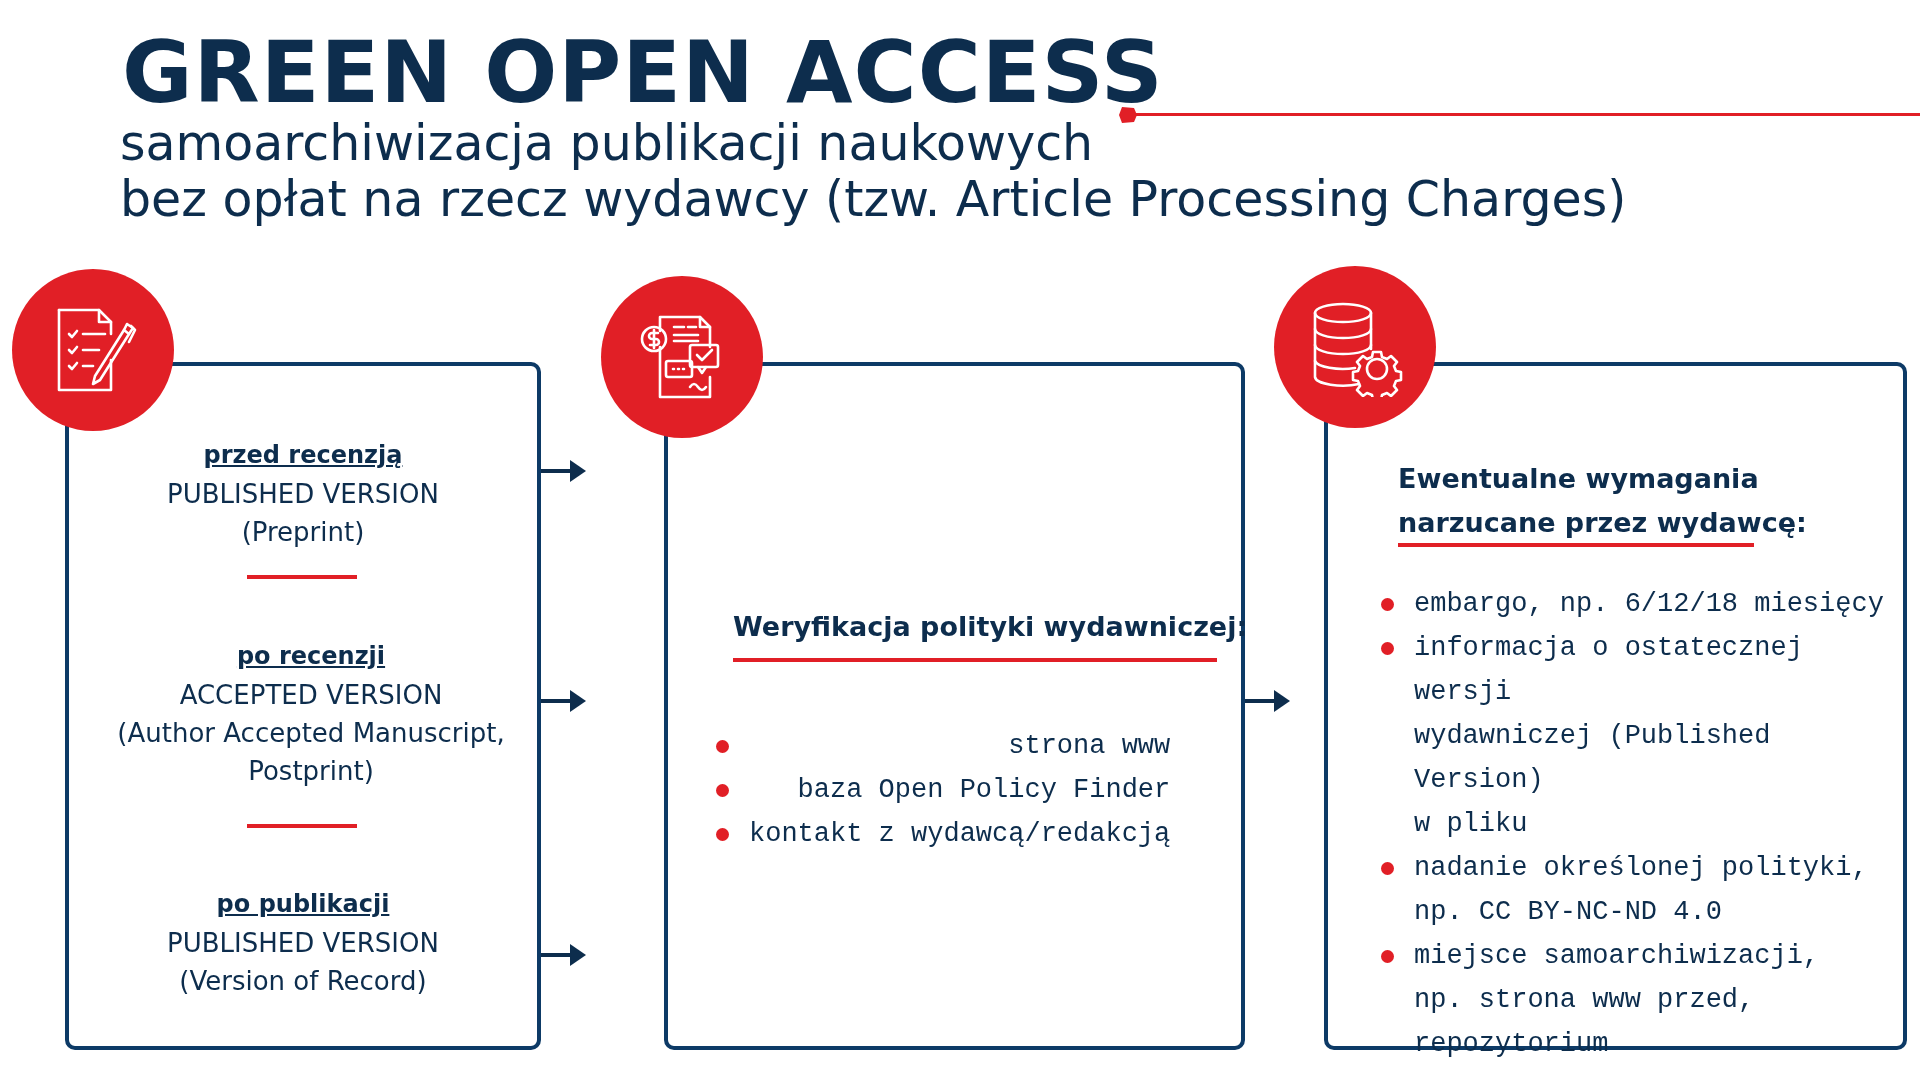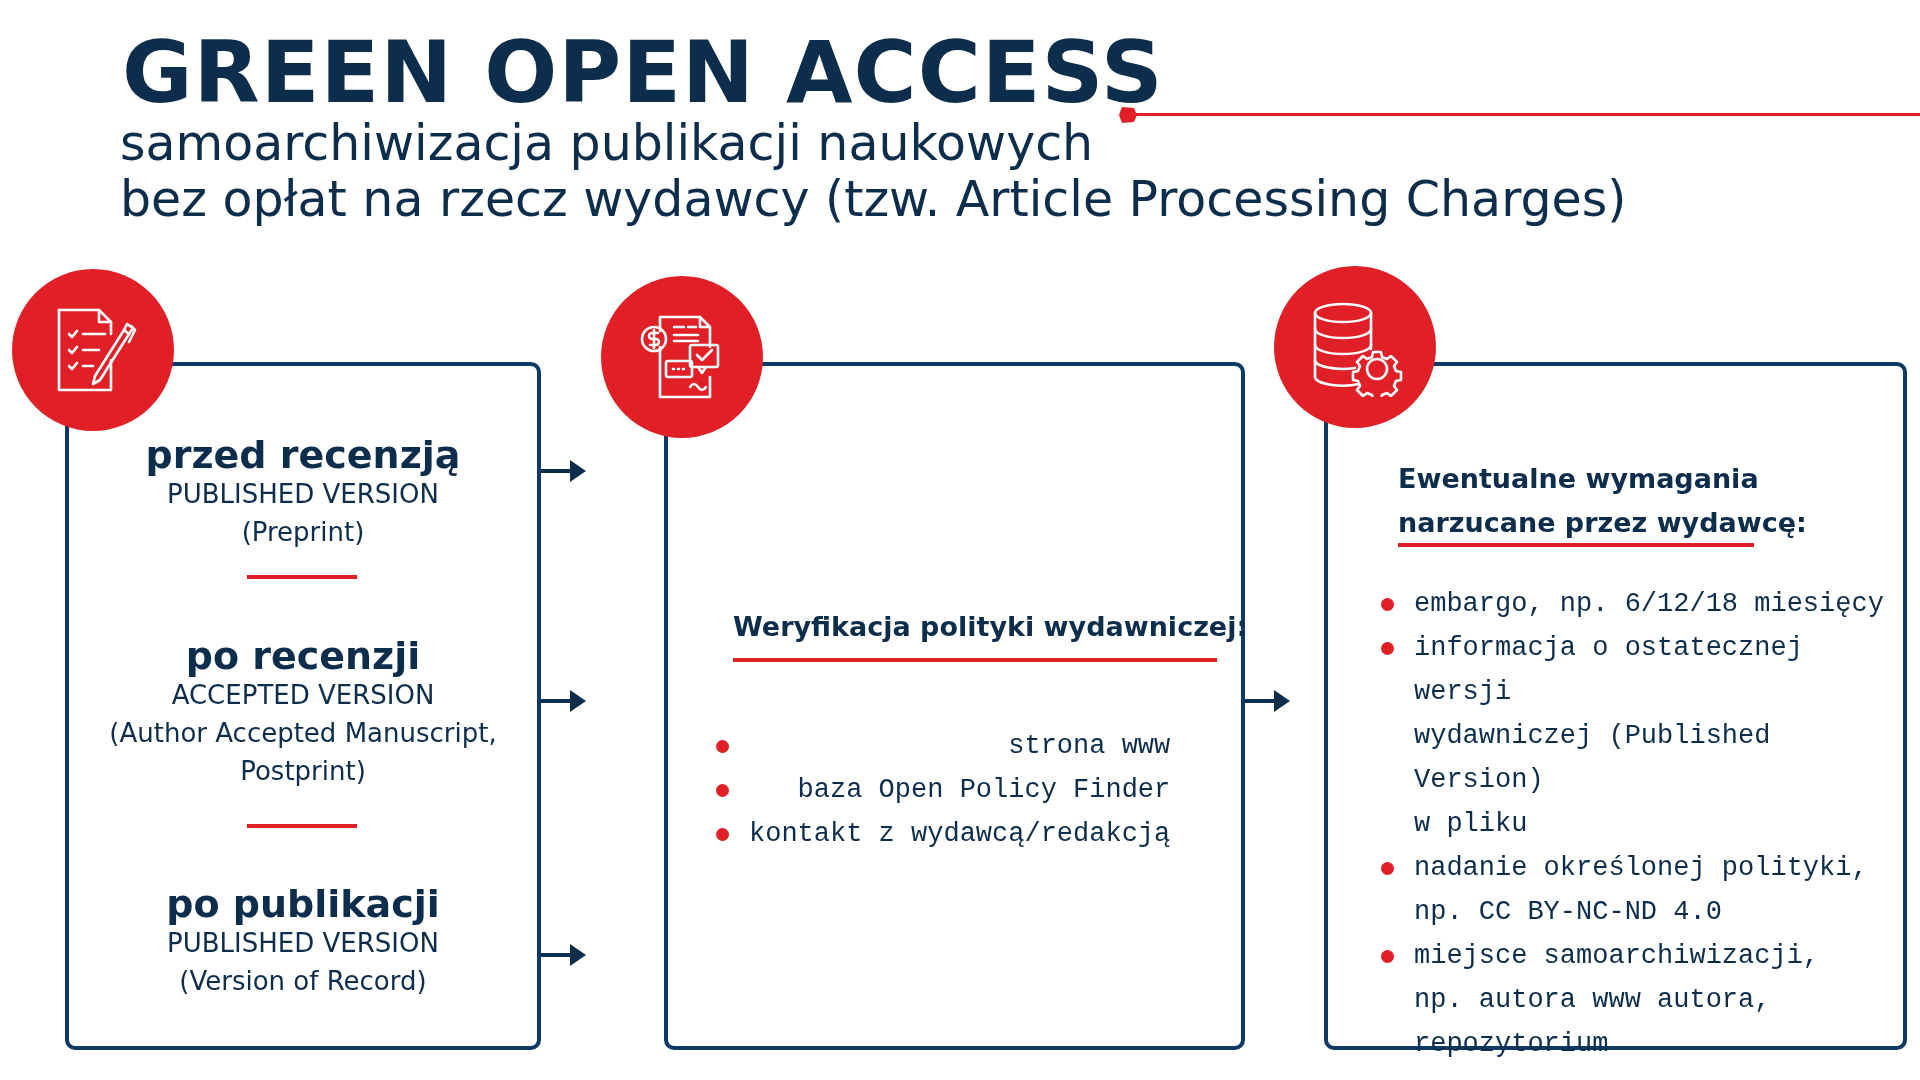--- a/index.html
+++ b/index.html
@@ -33,24 +33,24 @@
     width: 162px; height: 162px; border-radius: 50%; background: #e11f26;
     display: flex; align-items: center; justify-content: center;
   }
   .c1 { left: 12px; top: 269px; }
   .c2 { left: 601px; top: 276px; }
   .c3 { left: 1274px; top: 266px; }
   .stage {
     position: absolute; left: 65px; width: 476px; text-align: center;
     font-family: "DejaVu Sans", sans-serif;
   }
-  .stage .h { font-size: 38px; font-weight: bold; line-height: 40px; }
+  .stage .h { font-size: 24px; font-weight: bold; line-height: 40px; text-decoration: underline; }
   .stage .t { font-size: 26px; line-height: 38px; }
   .s1 { top: 435px; }
-  .s2 { top: 636px; }
+  .s2 { top: 636px; margin-left: 8px; }
   .s3 { top: 884px; }
   .sep { height: 4px; background: #e11f26; width: 110px; }
   .sep1 { left: 247px; top: 575px; }
   .sep2 { left: 247px; top: 824px; }
   .arrow { height: 4px; background: #0d2d4d; }
   .arrow::after {
     content: ""; position: absolute; right: -14px; top: -9px;
     border-left: 16px solid #0d2d4d; border-top: 11px solid transparent; border-bottom: 11px solid transparent;
   }
   .a1 { left: 541px; top: 469px; width: 31px; }
@@ -194,16 +194,16 @@
     <span class="txt">w pliku</span>
     </li>
   <li>
       <span class="dot"></span>
     <span class="txt">nadanie określonej polityki,</span>
     <span class="txt">np. CC BY-NC-ND 4.0</span>
     </li>
   <li>
       <span class="dot"></span>
     <span class="txt">miejsce samoarchiwizacji,</span>
-    <span class="txt">np. autora www autora,</span>
+    <span class="txt">np. strona www przed,</span>
     <span class="txt">repozytorium</span>
     </li>
 </ul>
 
 </body></html>

